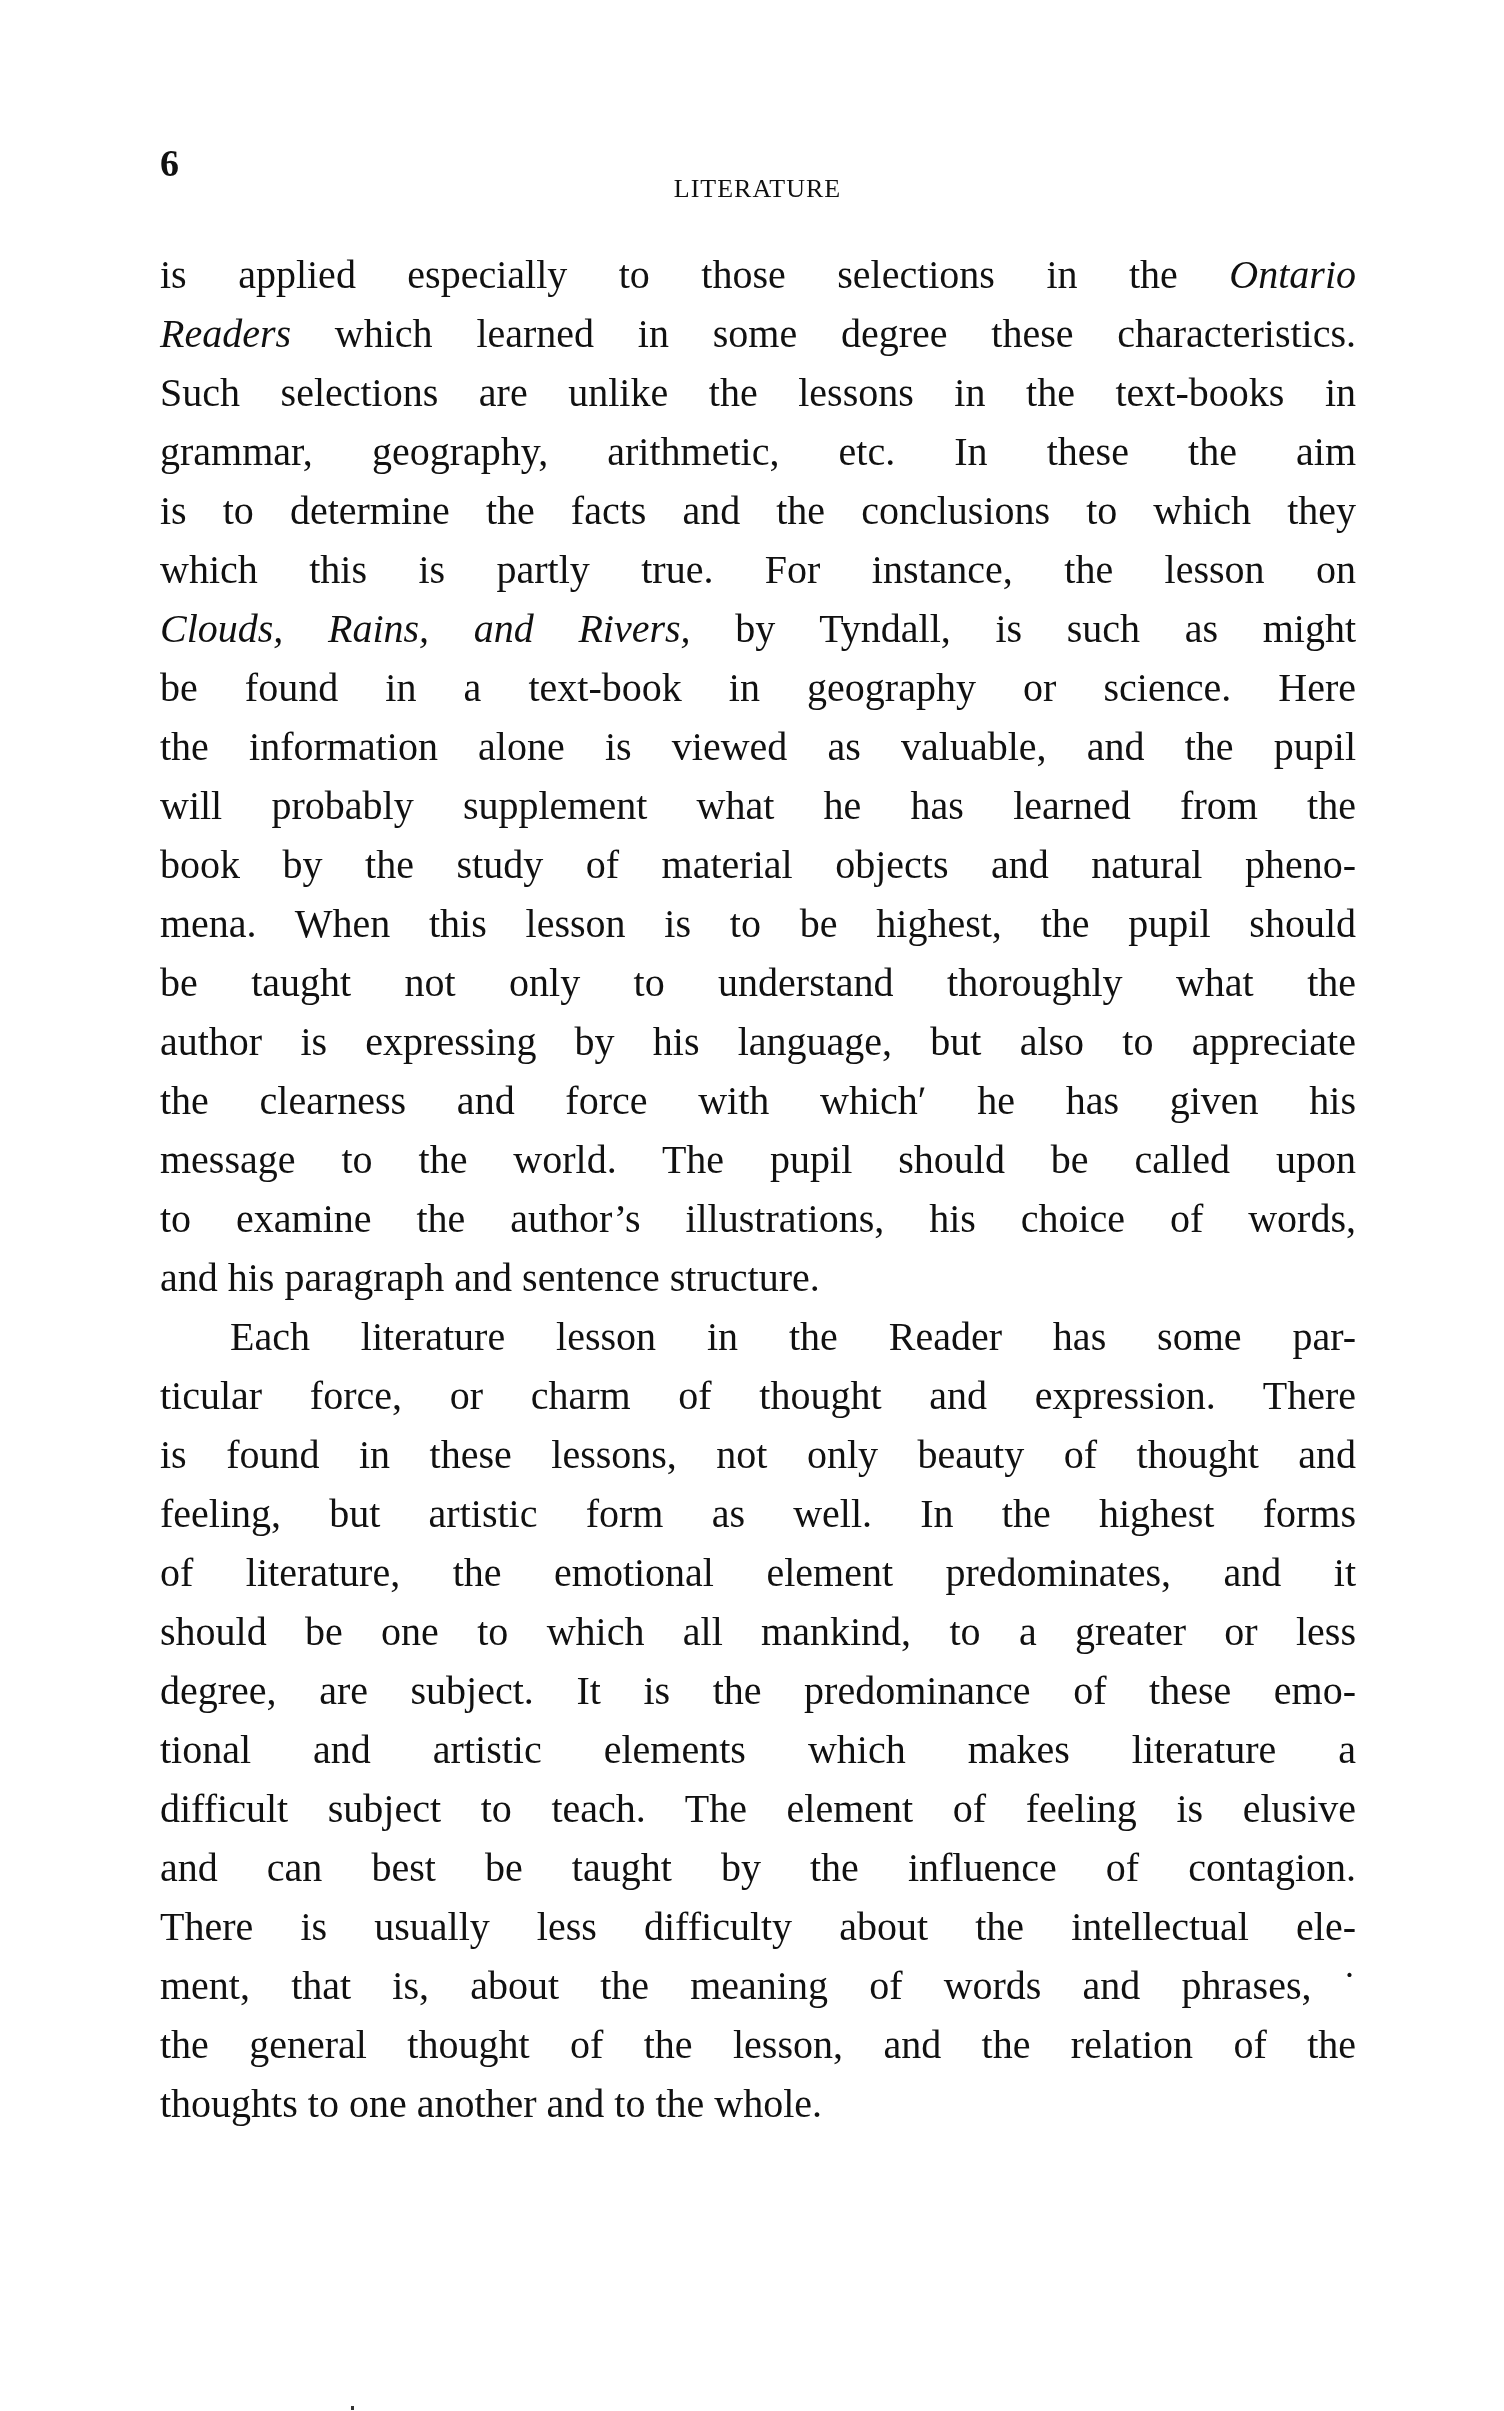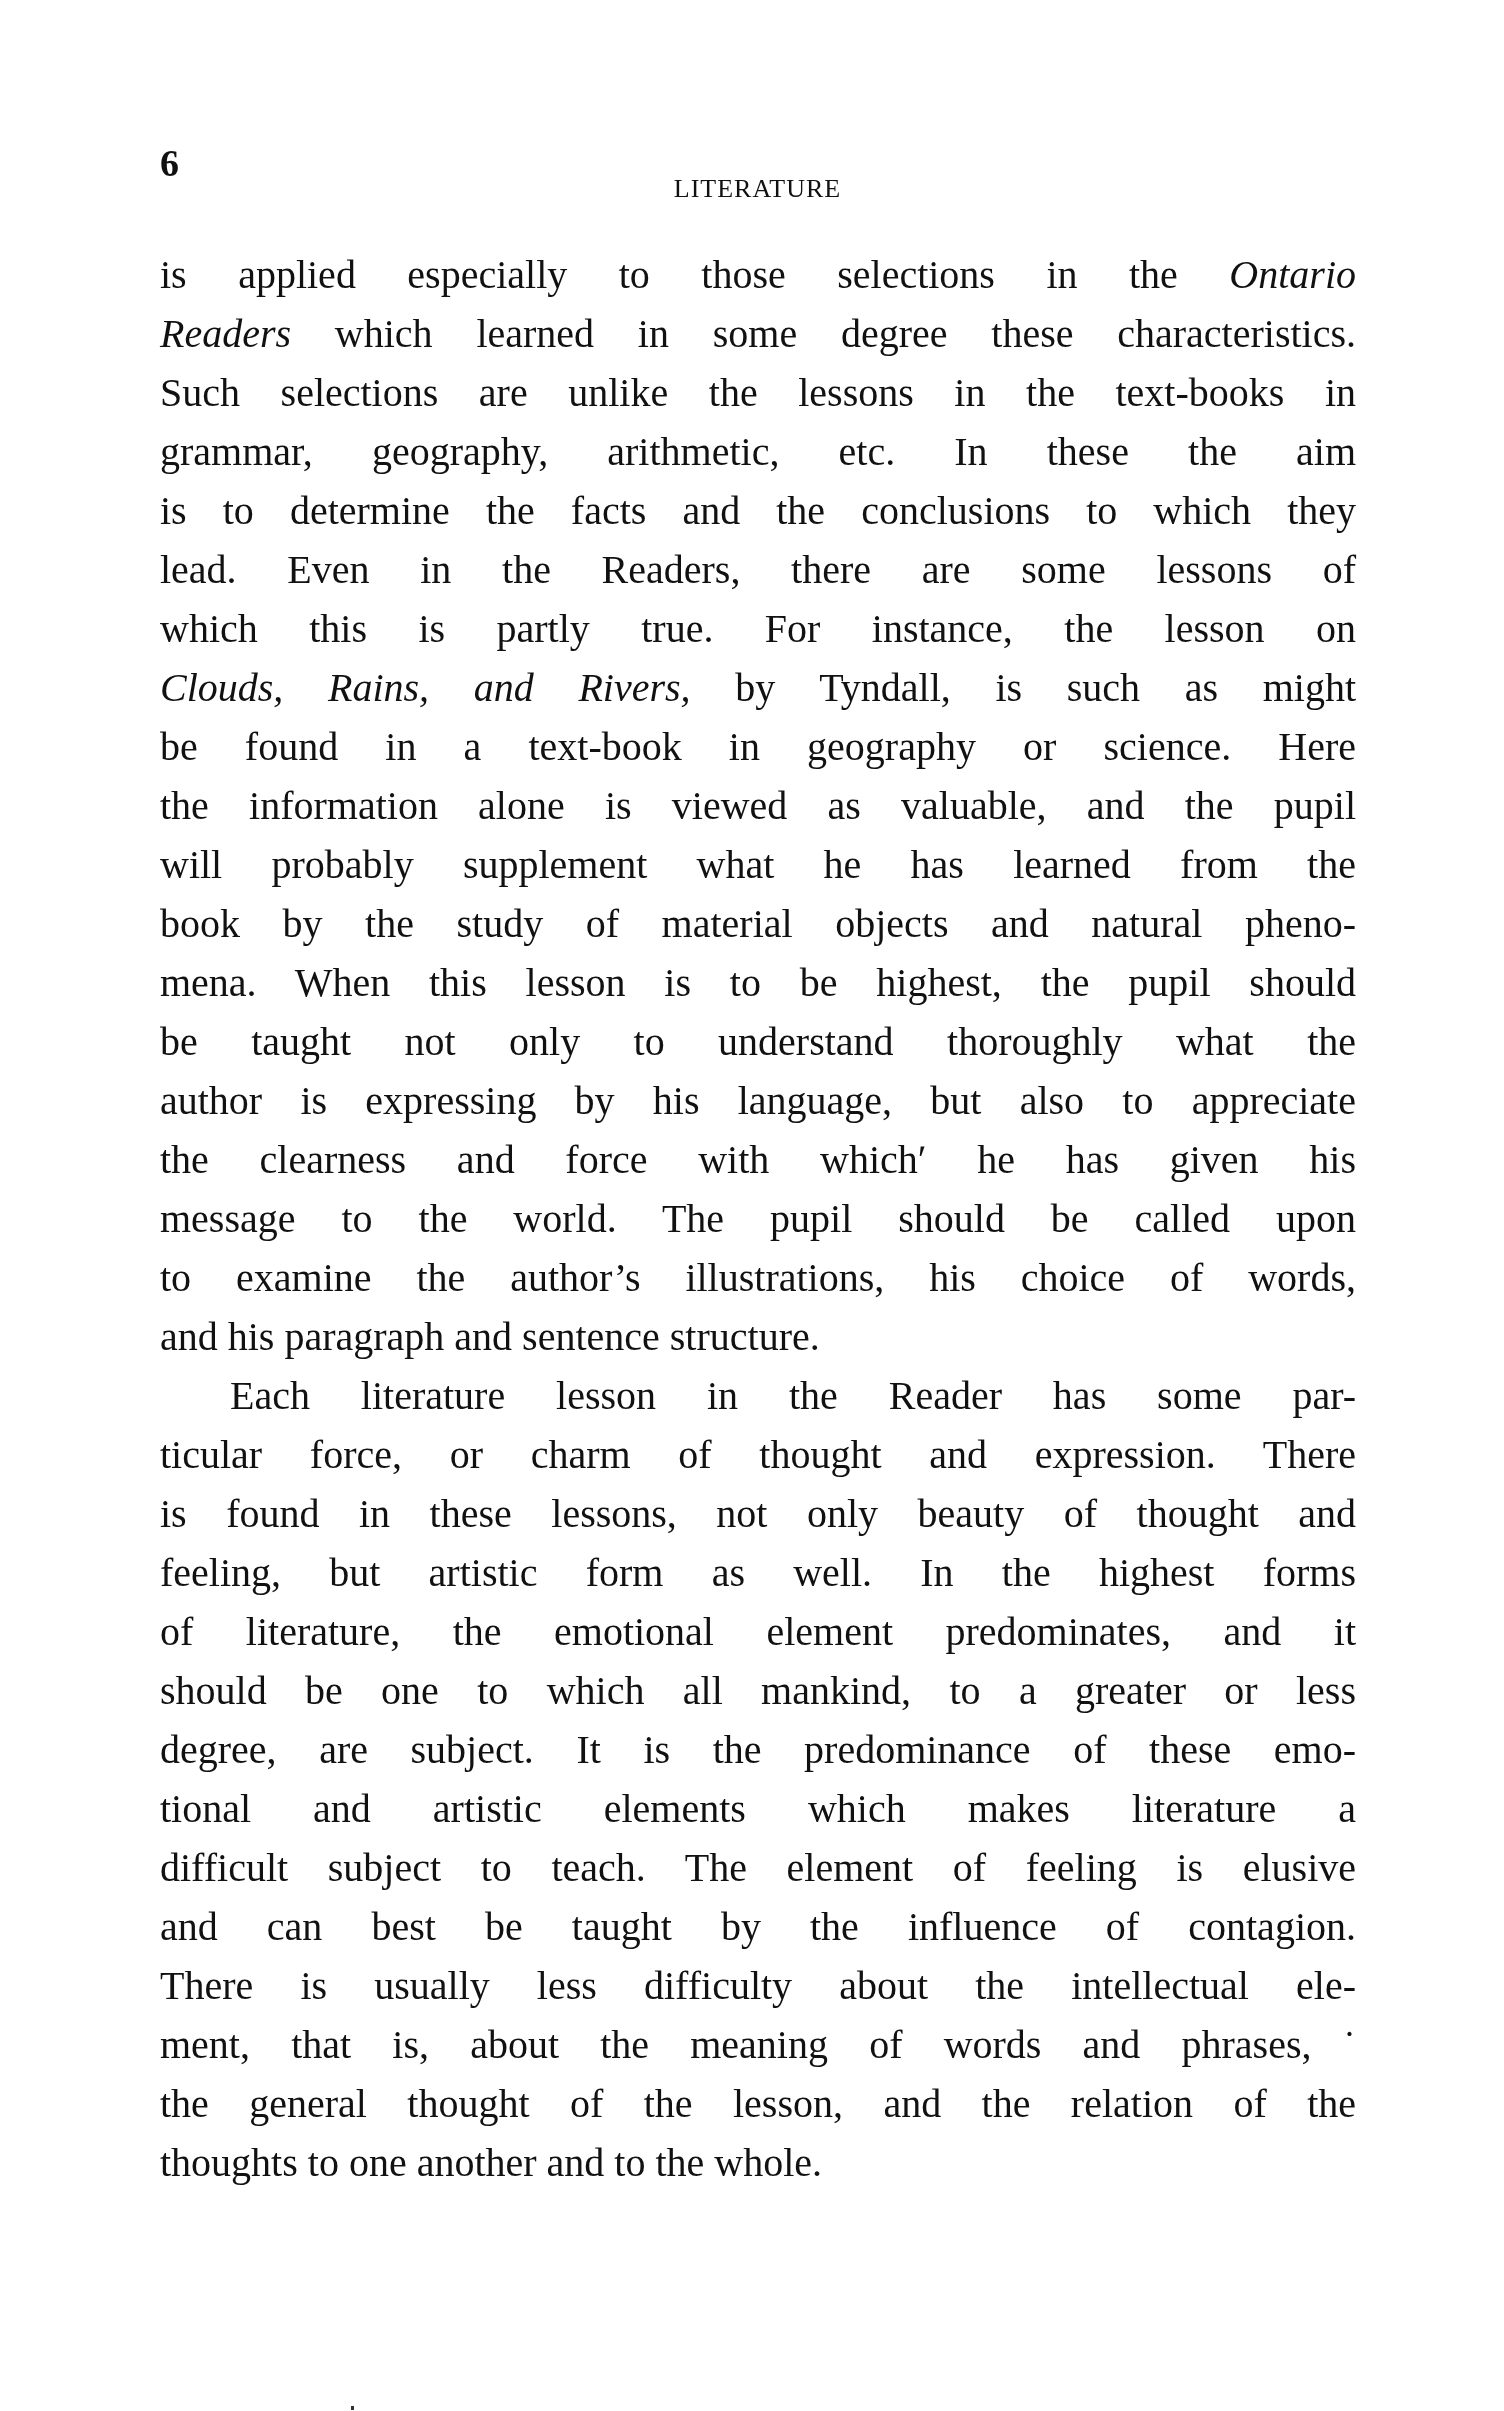--- a/index.html
+++ b/index.html
@@ -95,21 +95,20 @@
     <span class="running-title">LITERATURE</span>
   </div>
 
   <div class="body-text" id="body-text">
       <div class="paragraph">
         <span class="line"><span>is applied especially to those selections in the </span><span class="seg-italic">Ontario</span></span>
         <span class="line"><span class="seg-italic">Readers</span><span> which learned in some degree these characteristics.</span></span>
         <span class="line"><span>Such selections are unlike the lessons in the text-books in</span></span>
         <span class="line"><span>grammar, geography, arithmetic, etc. In these the aim</span></span>
         <span class="line"><span>is to determine the facts and the conclusions to which they</span></span>
-        <span class="line"><span>lead. Even in the Readers, there are some lessons of</span></span>
         <span class="line"><span>which this is partly true. For instance, the lesson on</span></span>
         <span class="line"><span class="seg-italic">Clouds, Rains, and Rivers,</span><span> by Tyndall, is such as might</span></span>
         <span class="line"><span>be found in a text-book in geography or science. Here</span></span>
         <span class="line"><span>the information alone is viewed as valuable, and the pupil</span></span>
         <span class="line"><span>will probably supplement what he has learned from the</span></span>
         <span class="line"><span>book by the study of material objects and natural pheno-</span></span>
         <span class="line"><span>mena. When this lesson is to be highest, the pupil should</span></span>
         <span class="line"><span>be taught not only to understand thoroughly what the</span></span>
         <span class="line"><span>author is expressing by his language, but also to appreciate</span></span>
         <span class="line"><span>the clearness and force with whichʹ he has given his</span></span>

